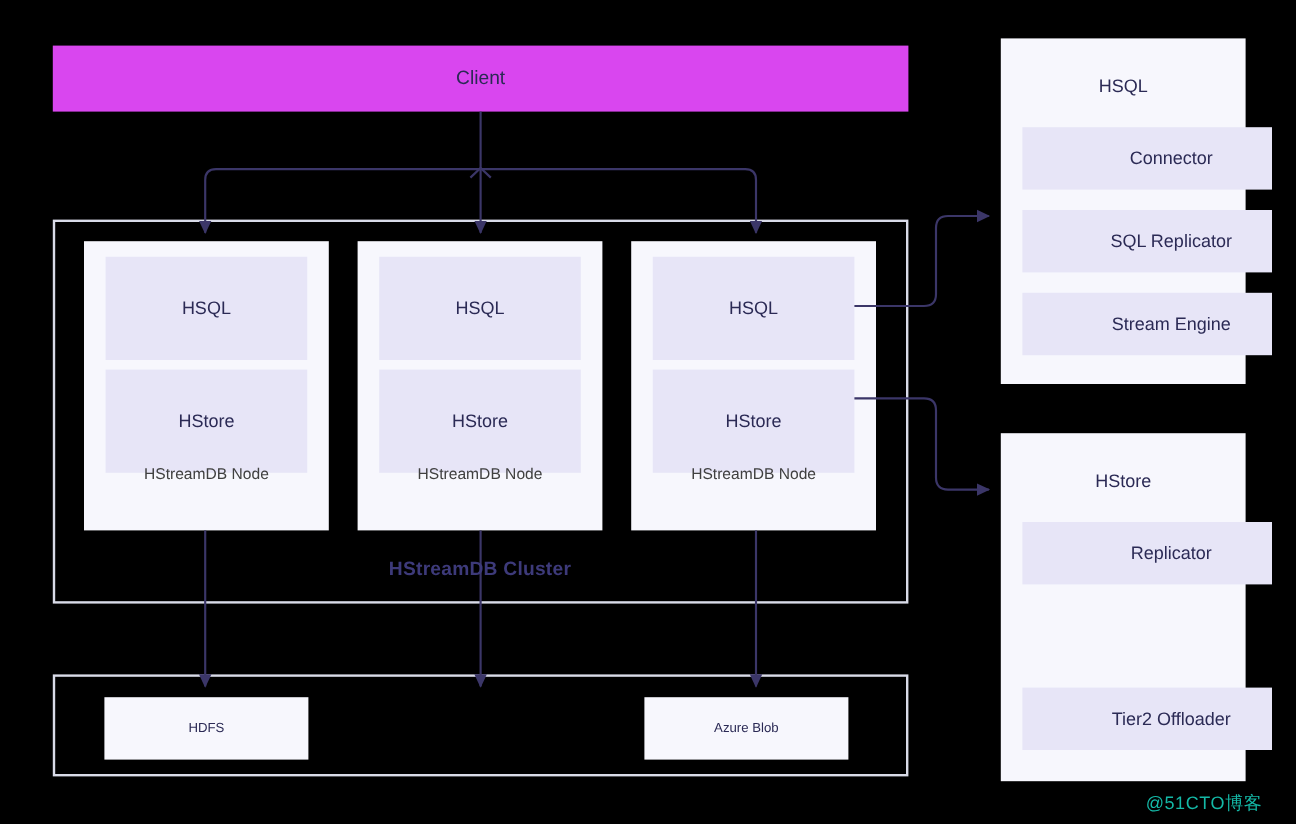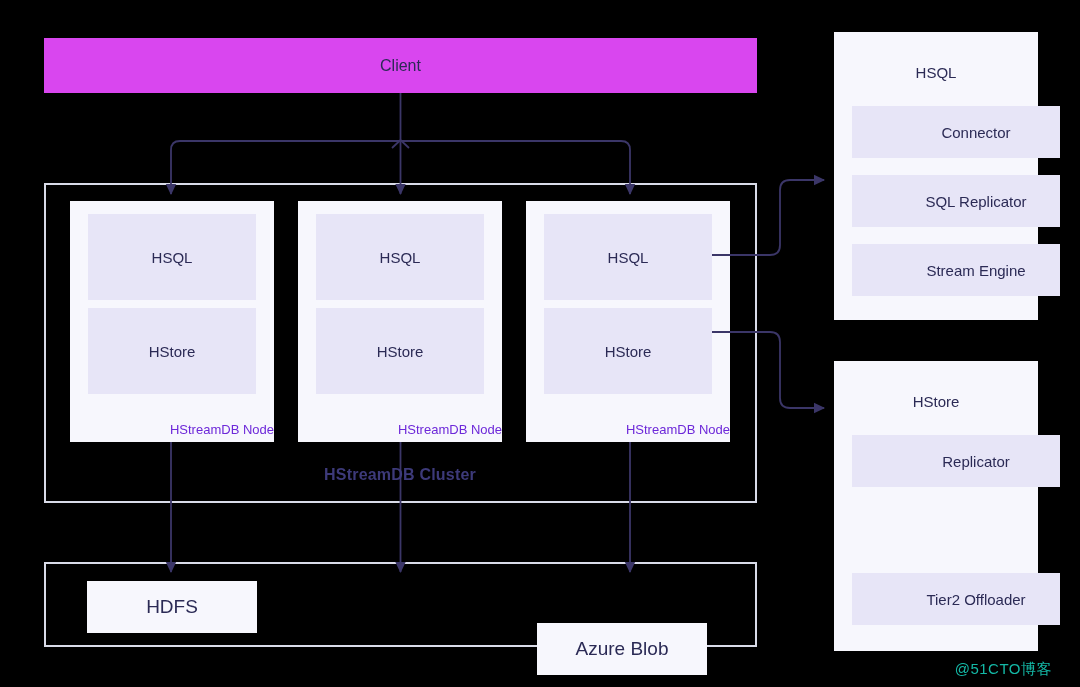--- a/index.html
+++ b/index.html
@@ -66,41 +66,41 @@
     left: 18px; width: 168px; height: 86px;
     background: #e7e5f7;
     display: flex; align-items: center; justify-content: center;
     color: #2b2a55;
     font-size: 15px;
   }
   .node-hsql  { top: 13px; }
   .node-hstore{ top: 107px; }
   .node-caption {
     position: absolute;
-    left: 0; right: 0; top: 221px;
-    text-align: right;
+    left: 0; right: 0; top: 186px;
+    text-align: center;
     font-size: 13px;
-    color: #6d28d9;
+    color: #404040;
   }
 
   
   #storage-frame {
     left: 44px; top: 562px; width: 713px; height: 85px;
     border: 2px solid #d9dbe8;
     background: transparent;
   }
   .storage-box {
     top: 581px; width: 170px; height: 52px;
     background: #f7f7fd;
-    font-size: 19px;
+    font-size: 11px;
     z-index: 3;
   }
   #storage-1 { left: 87px; }
   #storage-2 { left: 315px; }
-  #storage-3 { left: 537px; margin-top: 42px; }
+  #storage-3 { left: 537px; }
 
   
   .rpanel {
     left: 834px; width: 204px;
     background: #f7f7fd;
     z-index: 3;
   }
   #panel-hsql  { top: 32px;  height: 288px; }
   #panel-hstore{ top: 361px; height: 290px; }
   .rpanel-title {

